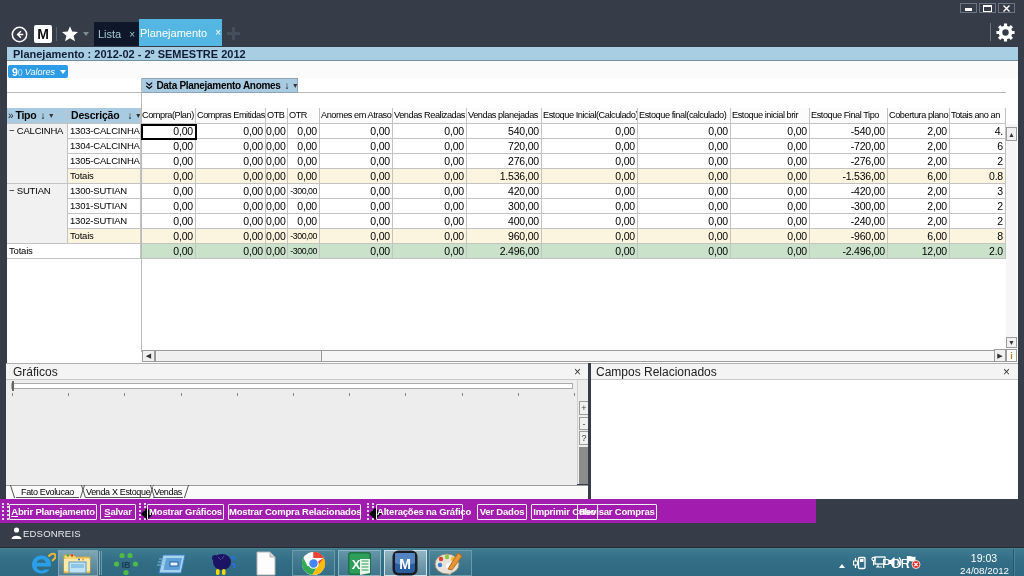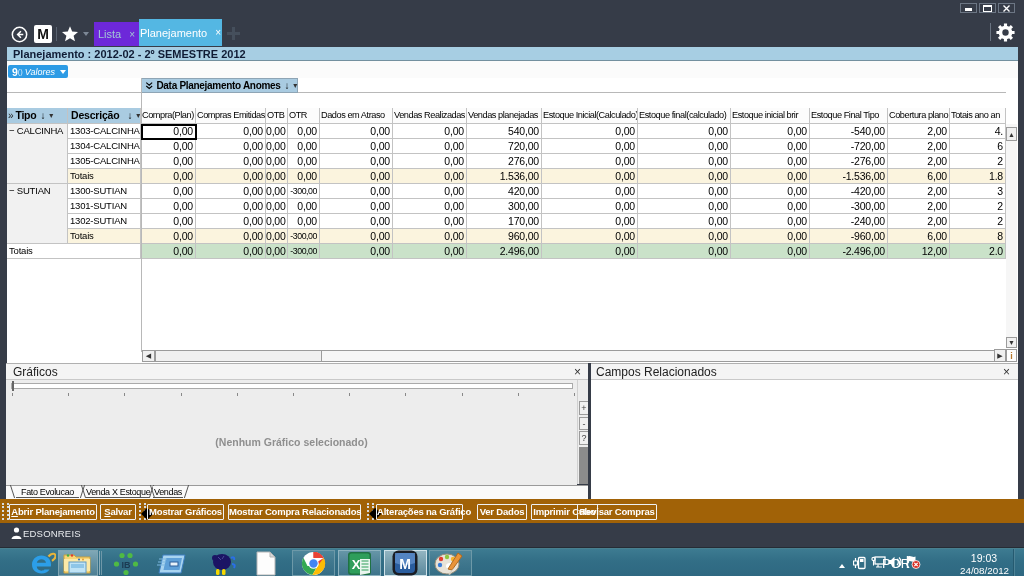--- a/index.html
+++ b/index.html
@@ -40,21 +40,21 @@
 .sb{position:absolute;background:#f2f2f2}
 .sbtn{position:absolute;background:#f0f0f0;border:1px solid #9b9b9b;display:flex;align-items:center;justify-content:center;font-size:7px;color:#333}
 
 .panel-title{position:absolute;background:#f4f4f4;border-top:1px solid #b0b0b0;border-bottom:1px solid #c9c9c9;font-size:12px;color:#222;line-height:16px}
 #chartarea{left:6px;top:380px;width:571px;height:105px;background:#ededed}
 #sidestrip{left:577px;top:380px;width:11px;height:104px;background:#ededed;border-left:1px solid #d0d0d0}
 #tabsrow{left:6px;top:485px;width:582px;height:14px;background:#fafafa;border-top:1px solid #9a9a9a}
 .sheettab{position:absolute;top:0;height:12px;background:#fafafa;font-size:9px;letter-spacing:-0.35px;line-height:12px;text-align:center;border-bottom:1px solid #555;white-space:nowrap}
 .slant{position:absolute;top:-1px;width:1px;height:13px;background:#555}
 
-#btnbar{left:0;top:499px;width:1024px;height:24px;background:#a16207}
+#btnbar{left:0;top:499px;width:816px;height:24px;background:#a21caf}
 .bbtn{position:absolute;top:5px;height:16px;border:1px solid #eef1f4;border-radius:1px;color:#fff;font-size:9.5px;font-weight:bold;line-height:14px;text-align:center;letter-spacing:-0.2px;white-space:nowrap}
 .bsep{position:absolute;top:4px;width:7px;height:17px;border-left:2px dotted #d7dce2;border-right:2px dotted #d7dce2}
 #statusbar{left:0;top:523px;width:1024px;height:25px;background:#363c48;border-bottom:1px solid #262c35}
 
 #taskbar{left:0;top:548px;width:1024px;height:28px;background:linear-gradient(#3d7b91,#326e86 45%,#2e6881);border-top:1px solid #49808f}
 .tkbox{position:absolute;top:1px;height:26px;border:1px solid #7fa5b2;background:linear-gradient(rgba(255,255,255,0.18),rgba(255,255,255,0.06) 45%,rgba(255,255,255,0.02))}
 .tray{position:absolute;color:#fff}
 </style></head>
 <body>
 
@@ -74,21 +74,21 @@
   <svg class="abs" style="left:11px;top:12px" width="17" height="17" viewBox="0 0 18 18">
       <circle cx="9" cy="9" r="7.6" fill="none" stroke="#fff" stroke-width="1.6"></circle>
       <path d="M10.5 5.5 L7 9 L10.5 12.5 M7 9 H13" stroke="#fff" stroke-width="1.6" fill="none"></path>
     </svg>
   <div class="abs" style="left:34px;top:11px;width:18px;height:18px;background:#fff;border-radius:2px;color:#111;font-weight:bold;font-size:14px;text-align:center;line-height:18px">M</div>
   <div class="abs" style="left:56px;top:13px;width:1px;height:14px;background:#596270"></div>
   <svg class="abs" style="left:61px;top:11px" width="18" height="18" viewBox="0 0 18 18">
       <path d="M9 1.2 L11.2 6.6 L17 7 L12.6 10.7 L14 16.3 L9 13.2 L4 16.3 L5.4 10.7 L1 7 L6.8 6.6 Z" fill="#fff"></path>
     </svg>
   <div class="abs" style="left:83px;top:18px;width:0;height:0;border:3px solid transparent;border-top:4px solid #7d8896"></div>
-  <div class="tab" style="left:94px;top:8px;width:45px;height:24px;background:#6d28d9;color:#a3c8d6">Lista <span style="font-size:10px">×</span></div>
+  <div class="tab" style="left:94px;top:8px;width:45px;height:24px;background:#0f172a;color:#a3c8d6">Lista <span style="font-size:10px">×</span></div>
   <div class="tab" style="left:139px;top:5px;width:83px;height:27px;background:#54b7e3;color:#fff">Planejamento <span style="font-size:10px">×</span></div>
   <div class="abs" style="left:227px;top:13px;width:13px;height:13px">
     <div class="abs" style="left:5px;top:0;width:3px;height:13px;background:#454f5c"></div>
     <div class="abs" style="left:0;top:5px;width:13px;height:3px;background:#454f5c"></div>
   </div>
   <div class="abs" style="left:990px;top:9px;width:1px;height:18px;background:#6a7482"></div>
   <svg class="abs" style="left:996px;top:9px" width="19" height="19" viewBox="0 0 19 19">
       <path fill="#fff" d="M 7.92 0.44 L 11.08 0.44 L 11.07 2.88 A 6.8 6.8 0 0 1 13.07 3.71 L 14.79 1.97 L 17.03 4.21 L 15.29 5.93 A 6.8 6.8 0 0 1 16.12 7.93 L 18.56 7.92 L 18.56 11.08 L 16.12 11.07 A 6.8 6.8 0 0 1 15.29 13.07 L 17.03 14.79 L 14.79 17.03 L 13.07 15.29 A 6.8 6.8 0 0 1 11.07 16.12 L 11.08 18.56 L 7.92 18.56 L 7.93 16.12 A 6.8 6.8 0 0 1 5.93 15.29 L 4.21 17.03 L 1.97 14.79 L 3.71 13.07 A 6.8 6.8 0 0 1 2.88 11.07 L 0.44 11.08 L 0.44 7.92 L 2.88 7.93 A 6.8 6.8 0 0 1 3.71 5.93 L 1.97 4.21 L 4.21 1.97 L 5.93 3.71 A 6.8 6.8 0 0 1 7.93 2.88 L 7.92 0.44 Z"></path>
       <circle cx="9.5" cy="9.5" r="3.2" fill="#363c48"></circle>
     </svg>
@@ -123,21 +123,21 @@
       </div>
 <div class="hc hb" style="grid-column:2;grid-row:1">
         <b>Descrição</b>
         <span class="ga" style="margin-left:8px">↓</span>
         <span class="gc">▾</span>
       </div>
 <div class="hc" style="grid-column:3;grid-row:1">Compra(Plan)</div>
 <div class="hc" style="grid-column:4;grid-row:1">Compras Emitidas</div>
 <div class="hc" style="grid-column:5;grid-row:1">OTB</div>
 <div class="hc" style="grid-column:6;grid-row:1">OTR</div>
-<div class="hc" style="grid-column:7;grid-row:1">Dados em Atraso</div>
+<div class="hc" style="grid-column:7;grid-row:1">Anomes em Atraso</div>
 <div class="hc" style="grid-column:8;grid-row:1">Vendas Realizadas</div>
 <div class="hc" style="grid-column:9;grid-row:1">Vendas planejadas</div>
 <div class="hc" style="grid-column:10;grid-row:1">Estoque Inicial(Calculado)</div>
 <div class="hc" style="grid-column:11;grid-row:1">Estoque final(calculado)</div>
 <div class="hc" style="grid-column:12;grid-row:1">Estoque inicial brir</div>
 <div class="hc" style="grid-column:13;grid-row:1">Estoque Final Tipo</div>
 <div class="hc" style="grid-column:14;grid-row:1">Cobertura plano</div>
 <div class="hc" style="grid-column:15;grid-row:1">Totais ano an</div>
 <div class="gcell" style="grid-column:1;grid-row:2/span 4">− CALCINHA</div>
 <div class="gcell" style="grid-column:1;grid-row:6/span 4">− SUTIAN</div>
@@ -190,21 +190,21 @@
 <div class="vcell tot" style="grid-column:5;grid-row:5">0,00</div>
 <div class="vcell tot" style="grid-column:6;grid-row:5">0,00</div>
 <div class="vcell tot" style="grid-column:7;grid-row:5">0,00</div>
 <div class="vcell tot" style="grid-column:8;grid-row:5">0,00</div>
 <div class="vcell tot" style="grid-column:9;grid-row:5">1.536,00</div>
 <div class="vcell tot" style="grid-column:10;grid-row:5">0,00</div>
 <div class="vcell tot" style="grid-column:11;grid-row:5">0,00</div>
 <div class="vcell tot" style="grid-column:12;grid-row:5">0,00</div>
 <div class="vcell tot" style="grid-column:13;grid-row:5">-1.536,00</div>
 <div class="vcell tot" style="grid-column:14;grid-row:5">6,00</div>
-<div class="vcell tot" style="grid-column:15;grid-row:5">1.8</div>
+<div class="vcell tot" style="grid-column:15;grid-row:5">0.8</div>
 <div class="dcell" style="grid-column:2;grid-row:6">1300-SUTIAN</div>
 <div class="vcell" style="grid-column:3;grid-row:6">0,00</div>
 <div class="vcell" style="grid-column:4;grid-row:6">0,00</div>
 <div class="vcell" style="grid-column:5;grid-row:6">0,00</div>
 <div class="vcell sm" style="grid-column:6;grid-row:6">-300,00</div>
 <div class="vcell" style="grid-column:7;grid-row:6">0,00</div>
 <div class="vcell" style="grid-column:8;grid-row:6">0,00</div>
 <div class="vcell" style="grid-column:9;grid-row:6">420,00</div>
 <div class="vcell" style="grid-column:10;grid-row:6">0,00</div>
 <div class="vcell" style="grid-column:11;grid-row:6">0,00</div>
@@ -226,21 +226,21 @@
 <div class="vcell" style="grid-column:13;grid-row:7">-300,00</div>
 <div class="vcell" style="grid-column:14;grid-row:7">2,00</div>
 <div class="vcell" style="grid-column:15;grid-row:7">2</div>
 <div class="dcell" style="grid-column:2;grid-row:8">1302-SUTIAN</div>
 <div class="vcell" style="grid-column:3;grid-row:8">0,00</div>
 <div class="vcell" style="grid-column:4;grid-row:8">0,00</div>
 <div class="vcell" style="grid-column:5;grid-row:8">0,00</div>
 <div class="vcell" style="grid-column:6;grid-row:8">0,00</div>
 <div class="vcell" style="grid-column:7;grid-row:8">0,00</div>
 <div class="vcell" style="grid-column:8;grid-row:8">0,00</div>
-<div class="vcell" style="grid-column:9;grid-row:8">170,00</div>
+<div class="vcell" style="grid-column:9;grid-row:8">400,00</div>
 <div class="vcell" style="grid-column:10;grid-row:8">0,00</div>
 <div class="vcell" style="grid-column:11;grid-row:8">0,00</div>
 <div class="vcell" style="grid-column:12;grid-row:8">0,00</div>
 <div class="vcell" style="grid-column:13;grid-row:8">-240,00</div>
 <div class="vcell" style="grid-column:14;grid-row:8">2,00</div>
 <div class="vcell" style="grid-column:15;grid-row:8">2</div>
 <div class="dcell tot" style="grid-column:2;grid-row:9">Totais</div>
 <div class="vcell tot" style="grid-column:3;grid-row:9">0,00</div>
 <div class="vcell tot" style="grid-column:4;grid-row:9">0,00</div>
 <div class="vcell tot" style="grid-column:5;grid-row:9">0,00</div>
@@ -290,21 +290,20 @@
   <div class="abs" style="left:62px;top:13px;width:1px;height:3px;background:#888"></div>
   <div class="abs" style="left:118px;top:13px;width:1px;height:3px;background:#888"></div>
   <div class="abs" style="left:175px;top:13px;width:1px;height:3px;background:#888"></div>
   <div class="abs" style="left:231px;top:13px;width:1px;height:3px;background:#888"></div>
   <div class="abs" style="left:287px;top:13px;width:1px;height:3px;background:#888"></div>
   <div class="abs" style="left:343px;top:13px;width:1px;height:3px;background:#888"></div>
   <div class="abs" style="left:399px;top:13px;width:1px;height:3px;background:#888"></div>
   <div class="abs" style="left:456px;top:13px;width:1px;height:3px;background:#888"></div>
   <div class="abs" style="left:512px;top:13px;width:1px;height:3px;background:#888"></div>
   <div class="abs" style="left:568px;top:13px;width:1px;height:3px;background:#888"></div>
-  <div class="abs" style="left:0;top:56px;width:571px;text-align:center;font-size:10.5px;font-weight:bold;color:#8f8f8f">(Nenhum Gráfico selecionado)</div>
 </div>
 <div class="abs" id="sidestrip">
   <div class="sbtn" style="left:1px;top:21px;width:10px;height:14px;font-size:9px;color:#444">+</div>
   <div class="sbtn" style="left:1px;top:37px;width:10px;height:13px;font-size:9px;color:#444">-</div>
   <div class="sbtn" style="left:1px;top:51px;width:10px;height:14px;font-size:9px;color:#444">?</div>
   <div class="abs" style="left:1px;top:67px;width:10px;height:37px;background:#8c8c8c"></div>
 </div>
 <div class="abs" id="tabsrow">
   <div class="sheettab" style="left:10px;width:63px">Fato Evolucao</div>
     <div class="slant" style="left:6px;transform:skewX(18deg)"></div>

